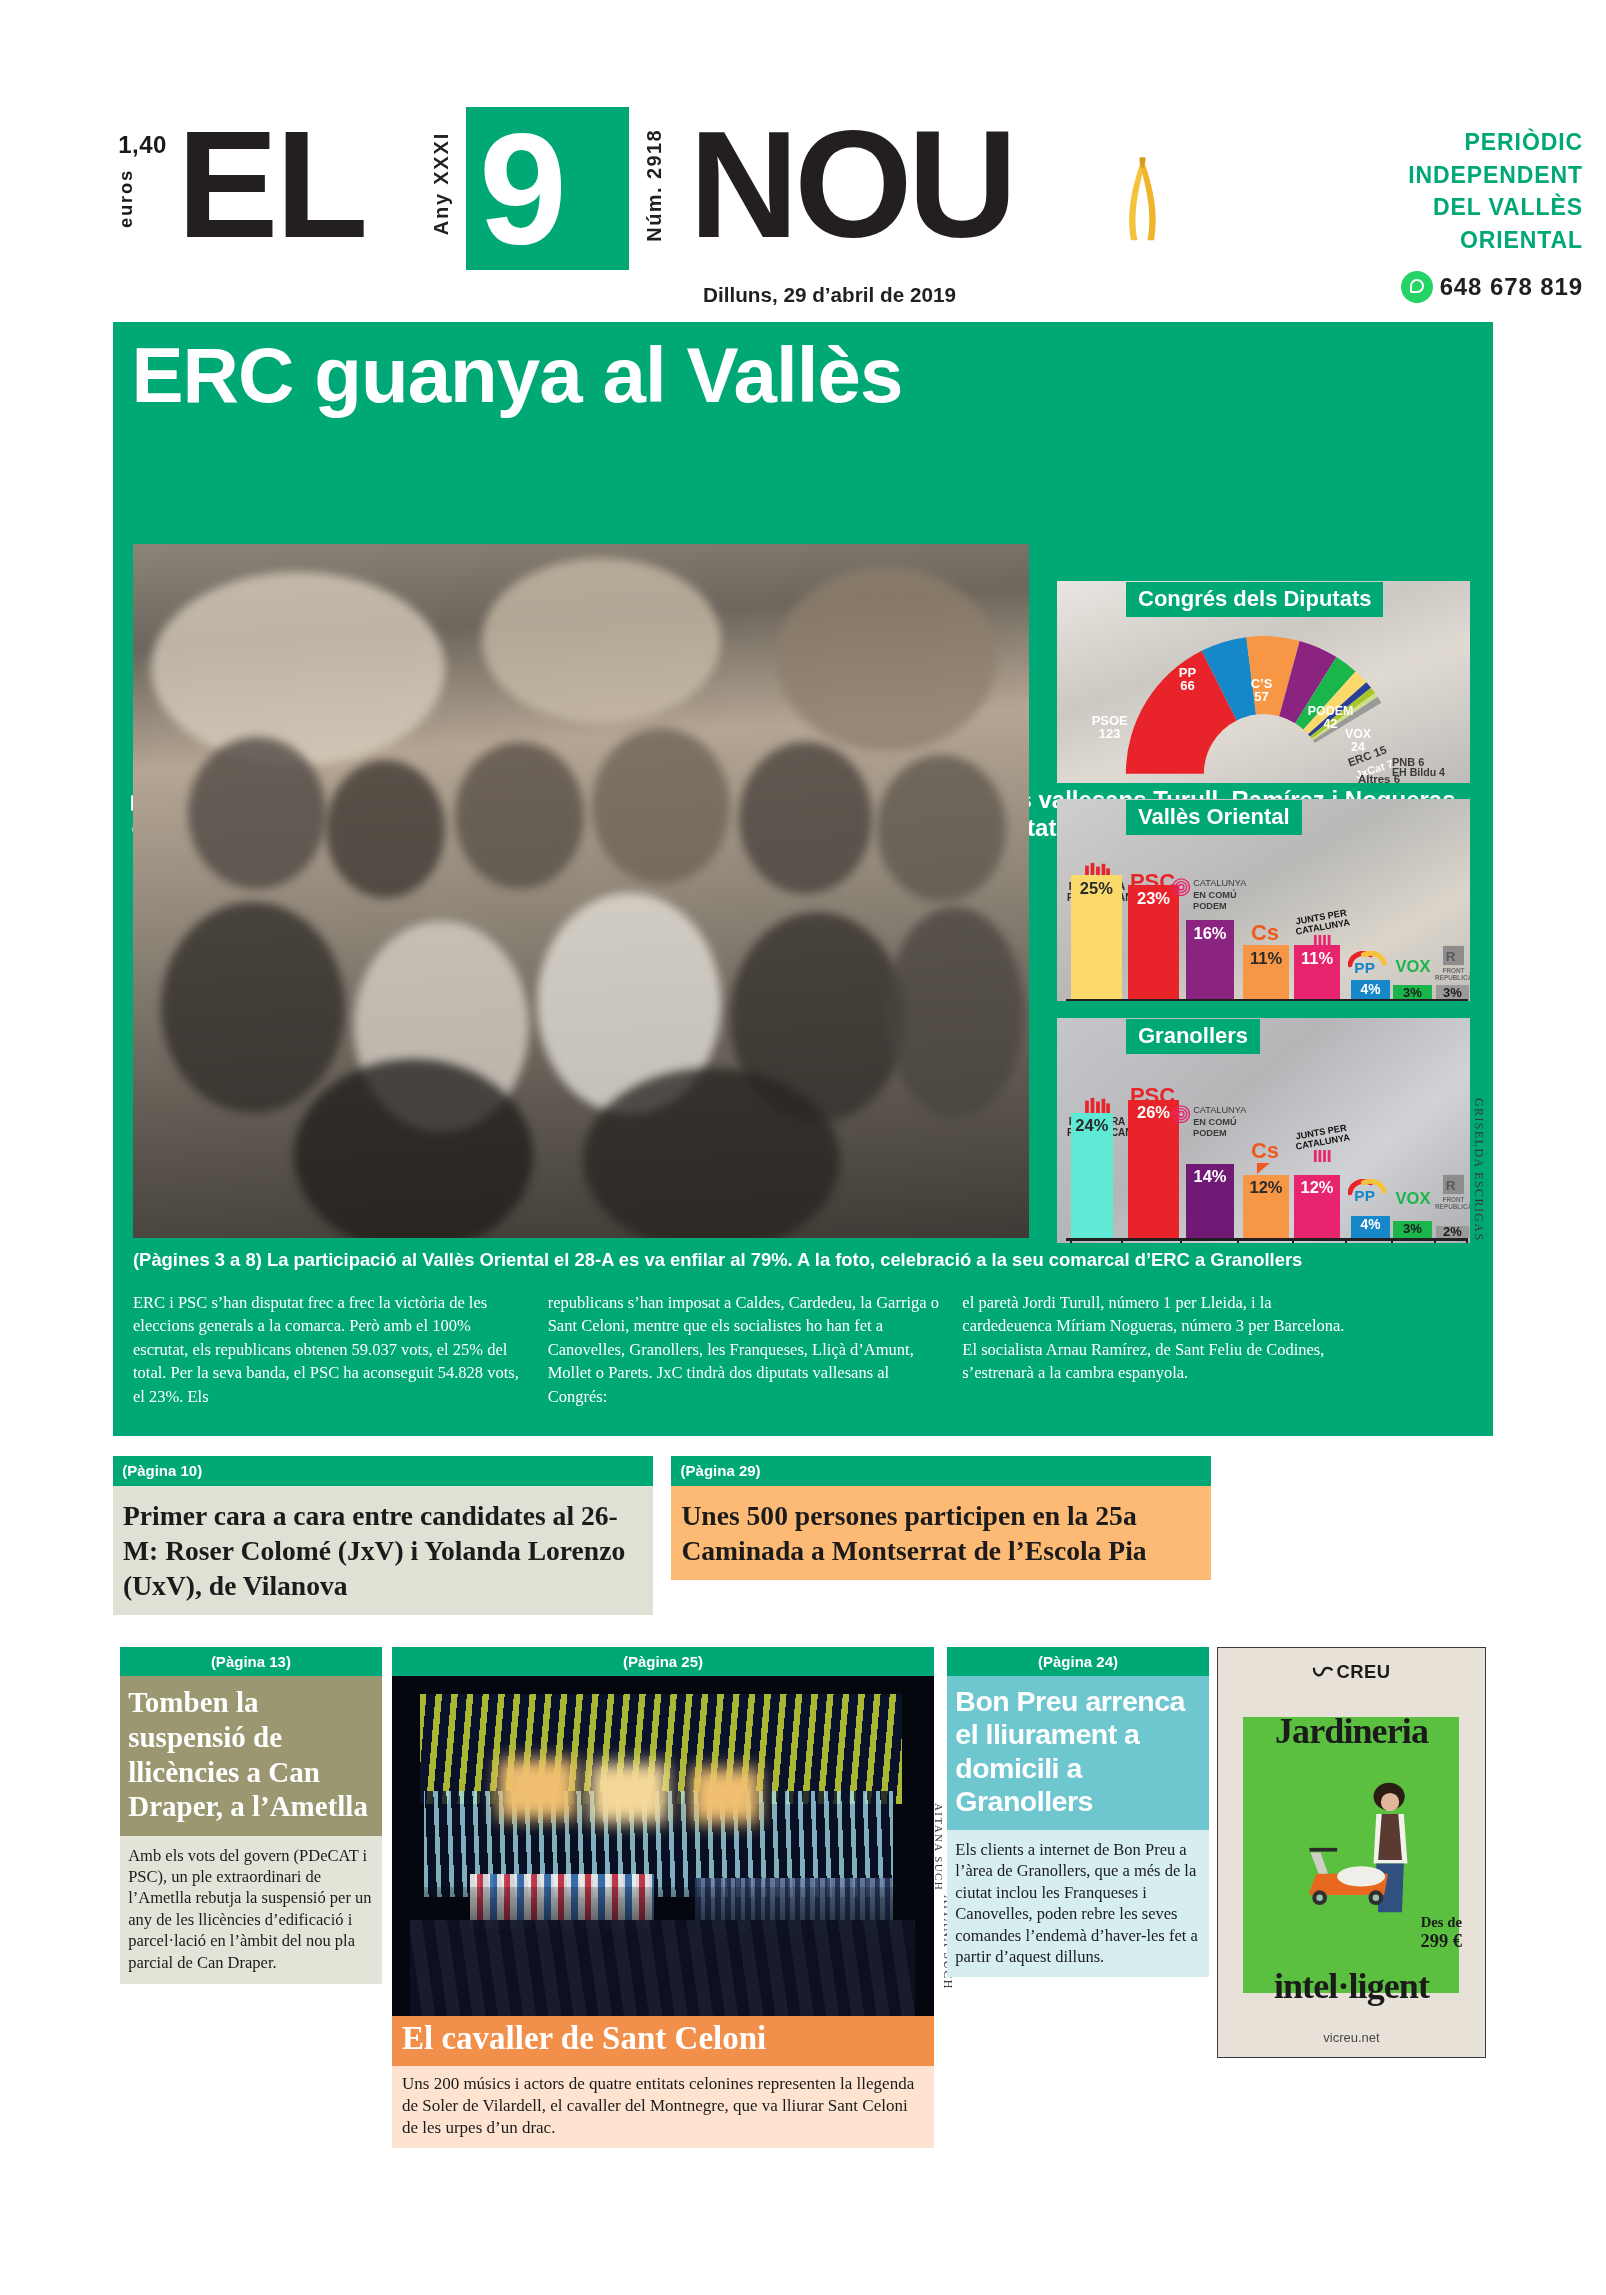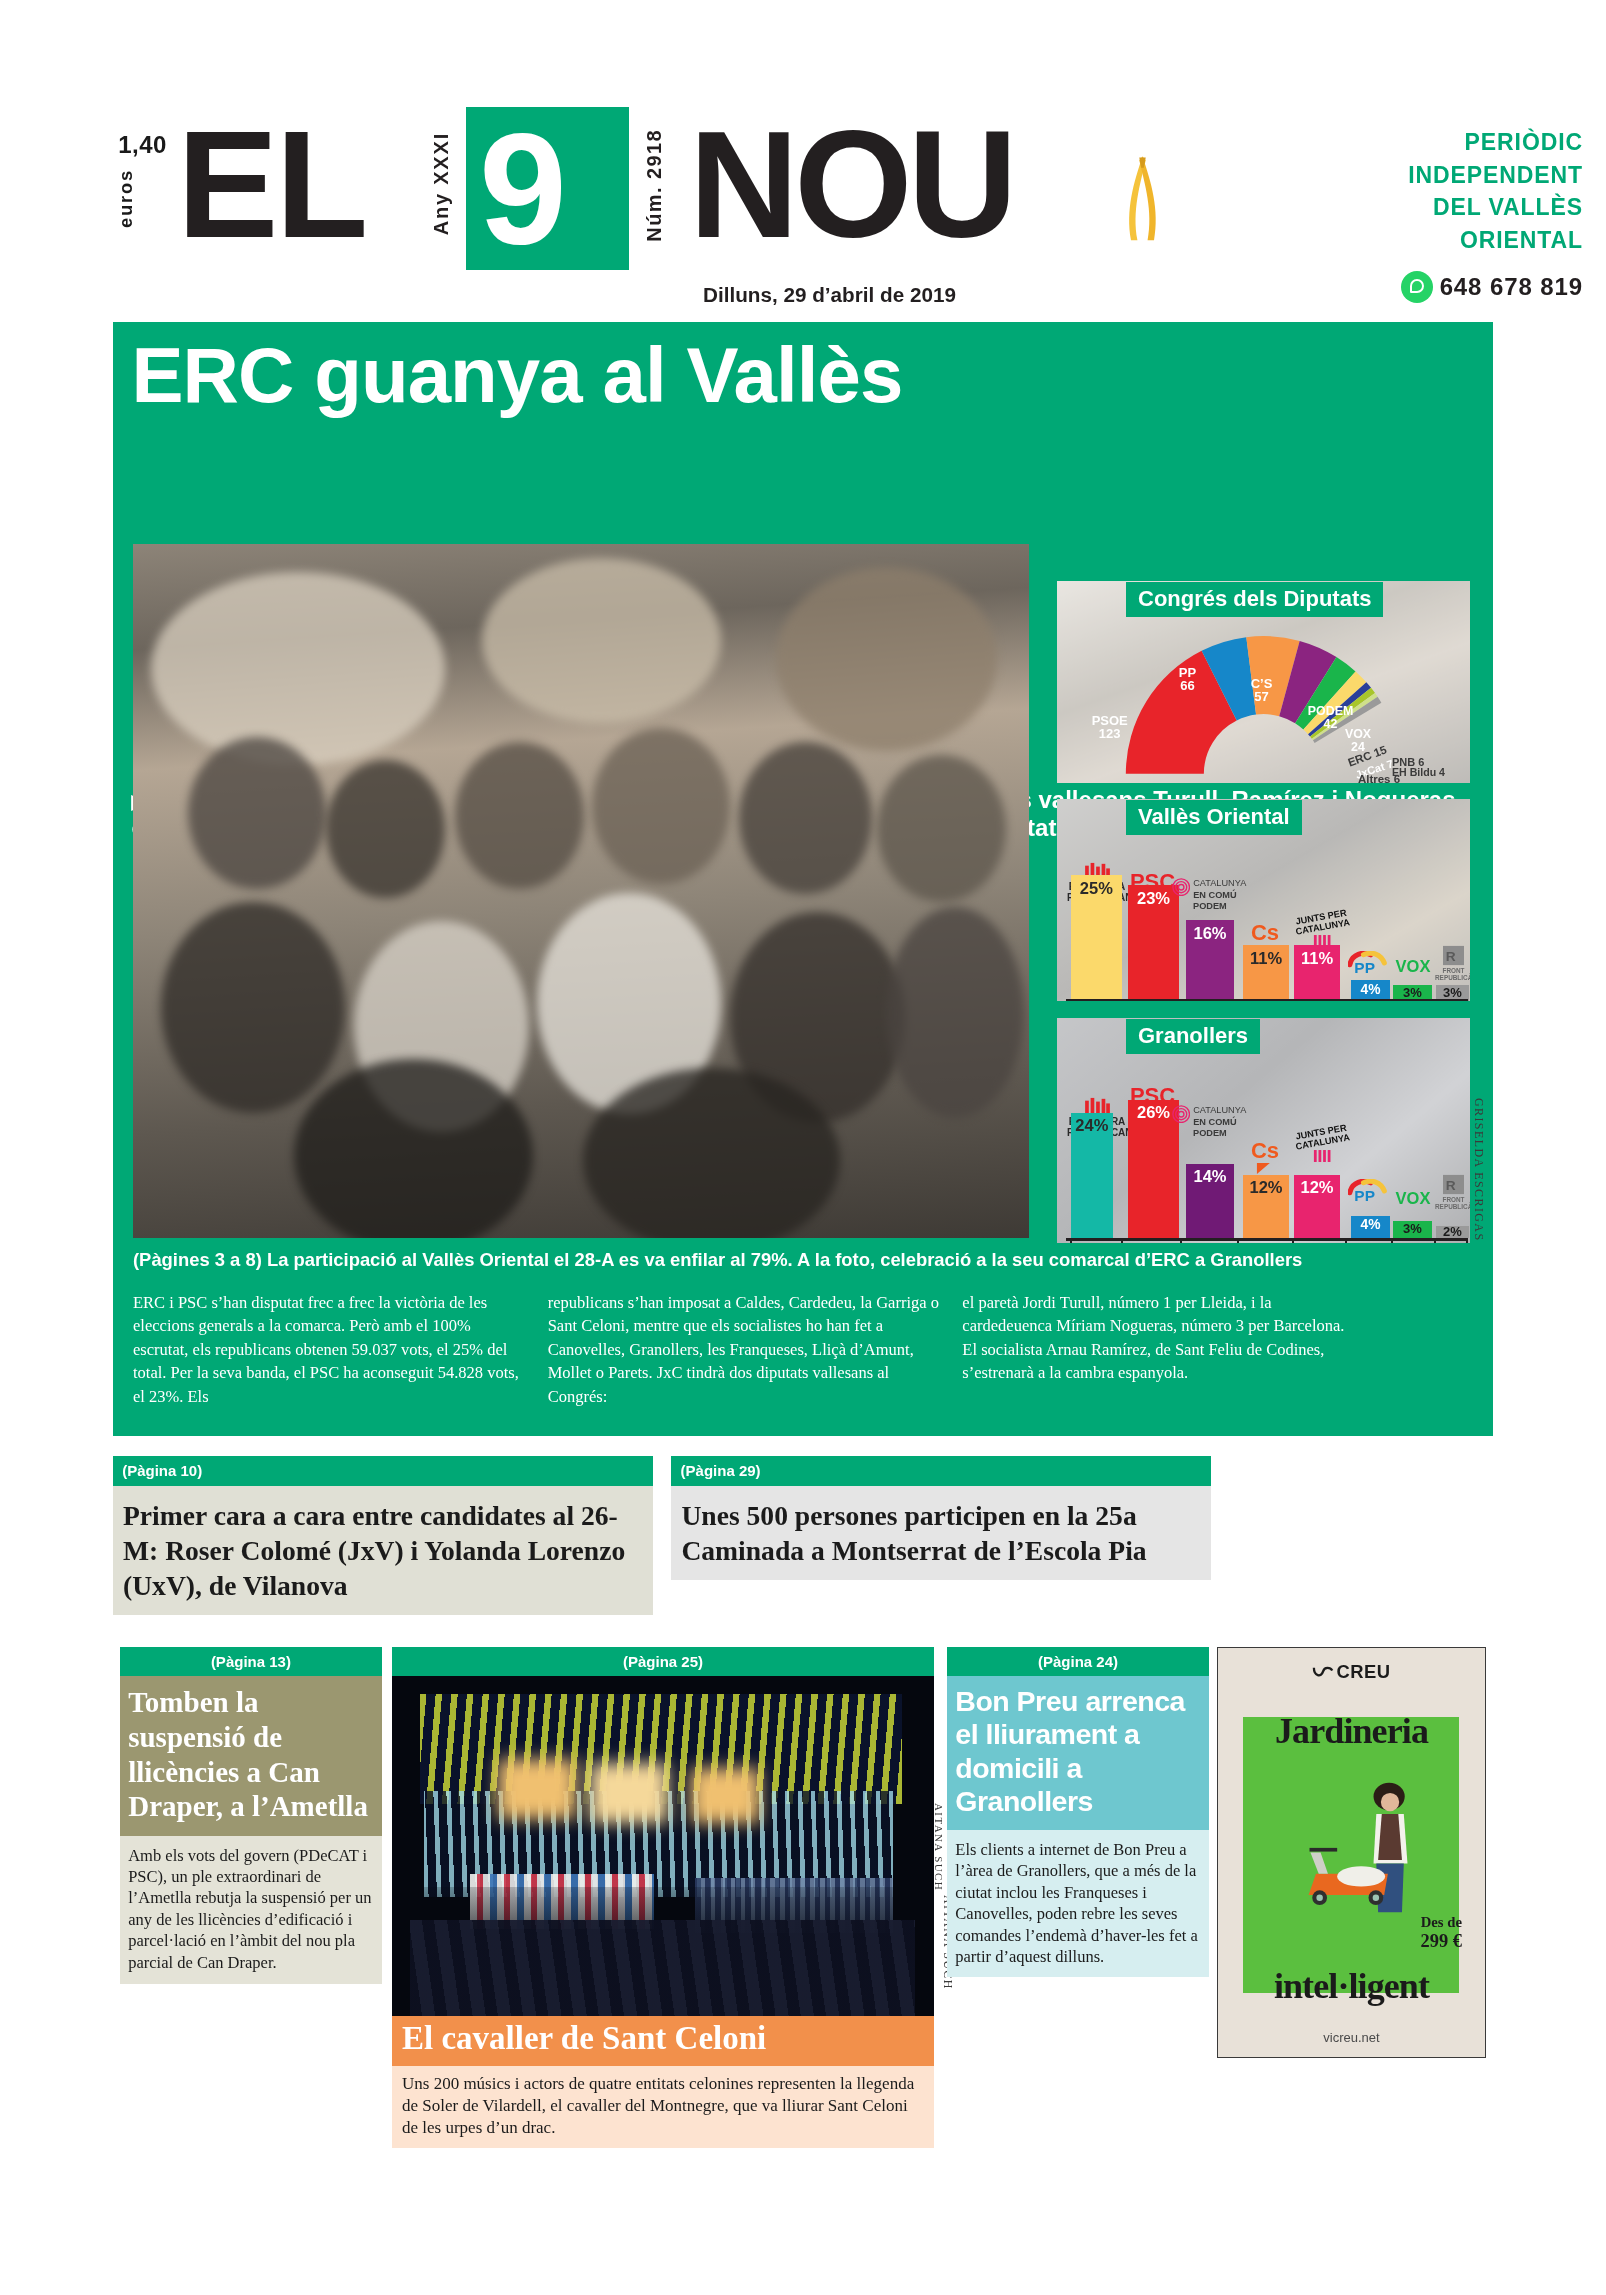--- a/index.html
+++ b/index.html
@@ -417,21 +417,21 @@
         <rect x="2" y="8" width="8" height="28" fill="#e8242a"></rect>
         <rect x="14" y="2" width="8" height="34" fill="#e8242a"></rect>
         <rect x="26" y="10" width="8" height="26" fill="#e8242a"></rect>
         <rect x="38" y="4" width="8" height="32" fill="#e8242a"></rect>
         <rect x="48" y="14" width="8" height="22" fill="#e8242a"></rect>
       </svg>
       <div style="font-size:10px;font-weight:800;color:#2a2a2a;line-height:1.1;">
         <span>ESQUERRA REPUBLICANA</span>
       </div>
     </div>
-    <div class="bar" style="left:13.8px; width:42px; height:125px; background:#14b8a6; bottom:5.5px;">
+    <div class="bar" style="left:13.8px; width:42px; height:125px; background:#5eead4; bottom:5.5px;">
       <span class="pct" style="color:#2a2a2a;">24%</span>
     </div>
 
     <div class="plabel" style="left:70px; top:65px; width:51px; font-size:22px; font-weight:800; color:#e8242a;">PSC</div>
     <div class="bar" style="left:71px; width:51px; height:138px; background:#e8242a; bottom:5.5px;">
       <span class="pct" style="color:#fff;">26%</span>
     </div>
 
     <div class="plabel" style="left:115px; top:87px; width:87px; text-align:left;">
       <svg width="18.4" height="18.4" viewBox="0 0 40 40" style="float:left;margin-right:2.8px;">
@@ -519,21 +519,21 @@
 
   <div class="credit-v" style="left:1471px; top:1098px;">GRISELDA ESCRIGAS</div>
 
   <div class="midrow">
     <div class="mid">
       <div class="mid-tag">(Pàgina 10)</div>
       <div class="mid-body" style="background:#e0e0d5;">Primer cara a cara entre candidates al 26-M: Roser Colomé (JxV) i Yolanda Lorenzo (UxV), de Vilanova</div>
     </div>
     <div class="mid">
       <div class="mid-tag">(Pàgina 29)</div>
-      <div class="mid-body" style="background:#e5e5e5;">Unes 500 persones participen en la 25a Caminada a Montserrat de l’Escola Pia</div>
+      <div class="mid-body" style="background:#fdba74;">Unes 500 persones participen en la 25a Caminada a Montserrat de l’Escola Pia</div>
     </div>
   </div>
 
   <div class="botrow">
 
     <div class="bb b1">
       <div class="bb-tag">(Pàgina 13)</div>
       <div class="b1-head">Tomben la suspensió de llicències a Can Draper, a l’Ametlla</div>
       <div class="b1-body">Amb els vots del govern (PDeCAT i PSC), un ple extraordinari de l’Ametlla rebutja la suspensió per un any de les llicències d’edificació i parcel·lació en l’àmbit del nou pla parcial de Can Draper.</div>
     </div>

